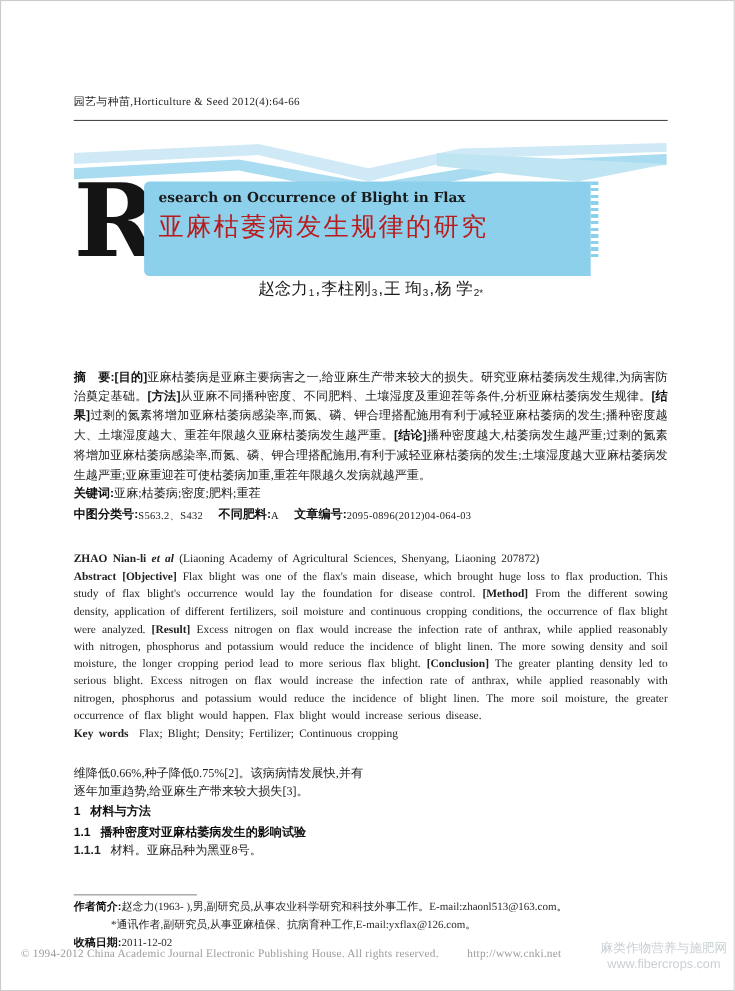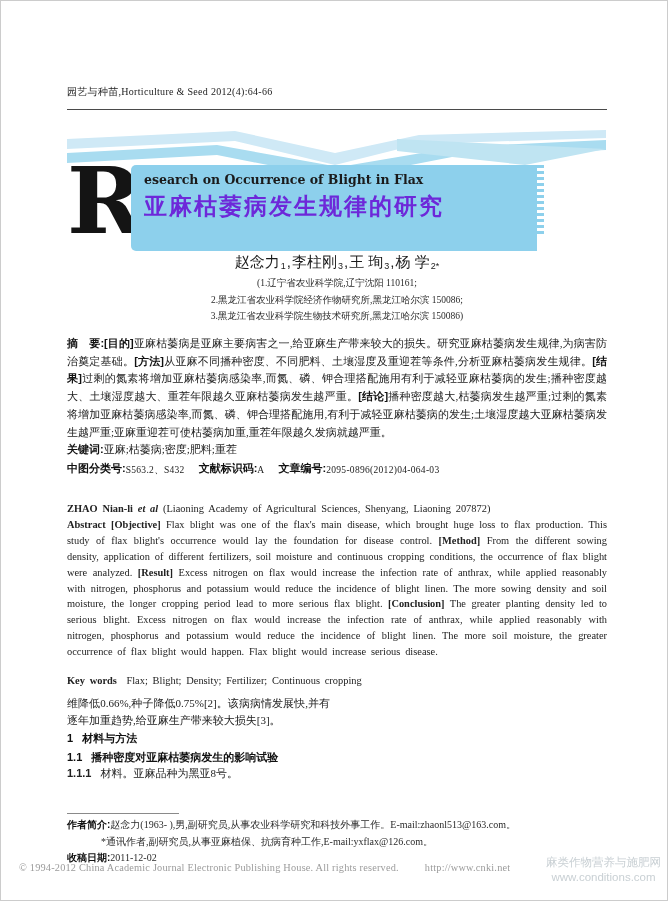--- a/index.html
+++ b/index.html
@@ -24,38 +24,38 @@
   }
   .banner {
     position:relative; width:406px; height:86px; background:#8dd0ec;
     border-radius:5px 0 0 5px; padding:7px 0 0 13px; z-index:2;
   }
   .teeth {
     width:7px; height:70px; z-index:2;
     background:repeating-linear-gradient(to bottom,#8dd0ec 0 3px,rgba(0,0,0,0) 3px 6px);
   }
   .title-en { font-family:"DejaVu Serif","Liberation Serif",serif; font-weight:bold; font-size:12.5px; color:#1a1a1a; }
-  .title-cn { margin-top:4px; font-family:"Liberation Sans","DejaVu Sans",sans-serif; font-weight:bold; font-size:23px; letter-spacing:2px; color:#6d28d9; }
+  .title-cn { margin-top:4px; font-family:"Liberation Sans","DejaVu Sans",sans-serif; font-weight:normal; font-size:23px; letter-spacing:2px; color:#b91c1c; }
 
   .authors { top:236px; text-align:center; font-size:15px; font-family:"Liberation Sans","DejaVu Sans",sans-serif; color:#1b1b1b; }
   .authors .sup { font-size:9px; position:relative; top:2px; margin-left:1px; }
   .authors .asep { margin:0 1px; }
 
   .affiliations { top:258px; text-align:center; font-size:9.5px; line-height:16.5px; color:#2a2a2a; }
 
   .abstract-cn { top:318px; font-size:11px; line-height:17.7px; text-align:justify; color:#222; }
   .bl { font-weight:bold; font-family:"Liberation Sans","DejaVu Sans",sans-serif; color:#111; }
   .val { font-size:9.5px; position:relative; top:1px; letter-spacing:.3px; }
   .clc-line { margin-top:1px; }
   .sp { margin-left:14px; }
 
   .english { top:484px; font-size:10.4px; line-height:15.9px; text-align:justify; word-spacing:2.2px; color:#222; }
   .english .b { font-weight:bold; }
   .english .bi { font-weight:bold; font-style:italic; }
-  .en-kw { margin-top:13px; }
+  .en-kw { margin-top:0; }
 
   .cols { top:678px; display:flex; gap:14px; }
   .col { width:263px; font-size:11px; line-height:16.6px; text-align:justify; color:#222; }
   .indent { text-indent:2em; }
   .h1,.h2 { font-weight:bold; font-family:"Liberation Sans","DejaVu Sans",sans-serif; margin-top:2px; color:#111; }
   .hn { margin-right:9px; }
   .h3 .hn { font-weight:bold; font-family:"Liberation Sans","DejaVu Sans",sans-serif; }
 
   .footnote { top:796px; font-size:10px; line-height:16.5px; color:#2a2a2a; }
   .fn-rule { width:112px; border-top:1px solid #8a8a8a; margin-bottom:3px; }
@@ -94,30 +94,25 @@
           <div class="title-cn">亚麻枯萎病发生规律的研究</div>
         </div>
         <div class="teeth"></div>
       </div>
     </div>
 
     <div class="blk authors">
       <span class="au">赵念力</span><span class="sup">1</span><span class="asep">,</span><span class="au">李柱刚</span><span class="sup">3</span><span class="asep">,</span><span class="au">王 珣</span><span class="sup">3</span><span class="asep">,</span><span class="au">杨 学</span><span class="sup">2*</span>
     </div>
 
-    <div class="blk affiliations">
-      <div>(1.辽宁省农业科学院,辽宁沈阳 110161;</div>
-      <div>2.黑龙江省农业科学院经济作物研究所,黑龙江哈尔滨 150086;</div>
-      <div>3.黑龙江省农业科学院生物技术研究所,黑龙江哈尔滨 150086)</div>
-    </div>
 
     <div class="blk abstract-cn">
       <p><span class="bl">摘　要:</span><span class="bl">[目的]</span><span>亚麻枯萎病是亚麻主要病害之一,给亚麻生产带来较大的损失。研究亚麻枯萎病发生规律,为病害防治奠定基础。</span><span class="bl">[方法]</span><span>从亚麻不同播种密度、不同肥料、土壤湿度及重迎茬等条件,分析亚麻枯萎病发生规律。</span><span class="bl">[结果]</span><span>过剩的氮素将增加亚麻枯萎病感染率,而氮、磷、钾合理搭配施用有利于减轻亚麻枯萎病的发生;播种密度越大、土壤湿度越大、重茬年限越久亚麻枯萎病发生越严重。</span><span class="bl">[结论]</span><span>播种密度越大,枯萎病发生越严重;过剩的氮素将增加亚麻枯萎病感染率,而氮、磷、钾合理搭配施用,有利于减轻亚麻枯萎病的发生;土壤湿度越大亚麻枯萎病发生越严重;亚麻重迎茬可使枯萎病加重,重茬年限越久发病就越严重。</span></p>
       <p><span class="bl">关键词:</span><span>亚麻;枯萎病;密度;肥料;重茬</span></p>
-      <p class="clc-line"><span class="bl">中图分类号:</span><span class="val">S563.2、S432</span><span class="bl sp">文献标识码:</span><span class="val">A</span><span class="bl sp">文章编号:</span><span class="val">2095-0896(2012)04-064-03</span></p>
+      <p class="clc-line"><span class="bl">中图分类号:</span><span class="val">S563.2、S432</span><span class="bl sp">不同肥料:</span><span class="val">A</span><span class="bl sp">文章编号:</span><span class="val">2095-0896(2012)04-064-03</span></p>
     </div>
 
     <div class="blk english">
       <p><span class="b">ZHAO Nian-li</span> <span class="bi">et al</span> <span>(Liaoning Academy of Agricultural Sciences, Shenyang, Liaoning 207872)</span></p>
       <p><span class="b">Abstract</span> <span class="b">[Objective]</span> <span>Flax blight was one of the flax's main disease, which brought huge loss to flax production. This study of flax blight's occurrence would lay the foundation for disease control.</span> <span class="b">[Method]</span> <span>From the different sowing density, application of different fertilizers, soil moisture and continuous cropping conditions, the occurrence of flax blight were analyzed.</span> <span class="b">[Result]</span> <span>Excess nitrogen on flax would increase the infection rate of anthrax, while applied reasonably with nitrogen, phosphorus and potassium would reduce the incidence of blight linen. The more sowing density and soil moisture, the longer cropping period lead to more serious flax blight.</span> <span class="b">[Conclusion]</span> <span>The greater planting density led to serious blight. Excess nitrogen on flax would increase the infection rate of anthrax, while applied reasonably with nitrogen, phosphorus and potassium would reduce the incidence of blight linen. The more soil moisture, the greater occurrence of flax blight would happen. Flax blight would increase serious disease.</span></p>
       <p class="en-kw"><span class="b">Key words</span>&nbsp;&nbsp;<span>Flax; Blight; Density; Fertilizer; Continuous cropping</span></p>
     </div>
 
     <div class="blk cols">
       <div class="col">
@@ -134,15 +129,15 @@
       <p class="fn-ind">*通讯作者,副研究员,从事亚麻植保、抗病育种工作,E-mail:yxflax@126.com。</p>
       <p><span class="bl">收稿日期:</span><span>2011-12-02</span></p>
     </div>
 
   </div>
 
   <div class="copyright"><span>© 1994-2012 China Academic Journal Electronic Publishing House. All rights reserved.</span><span class="cp-url">http://www.cnki.net</span></div>
 
   <div class="watermark">
     <div>麻类作物营养与施肥网</div>
-    <div>www.conditions.com</div>
+    <div>www.fibercrops.com</div>
   </div>
 </div>
 
 </body></html>

